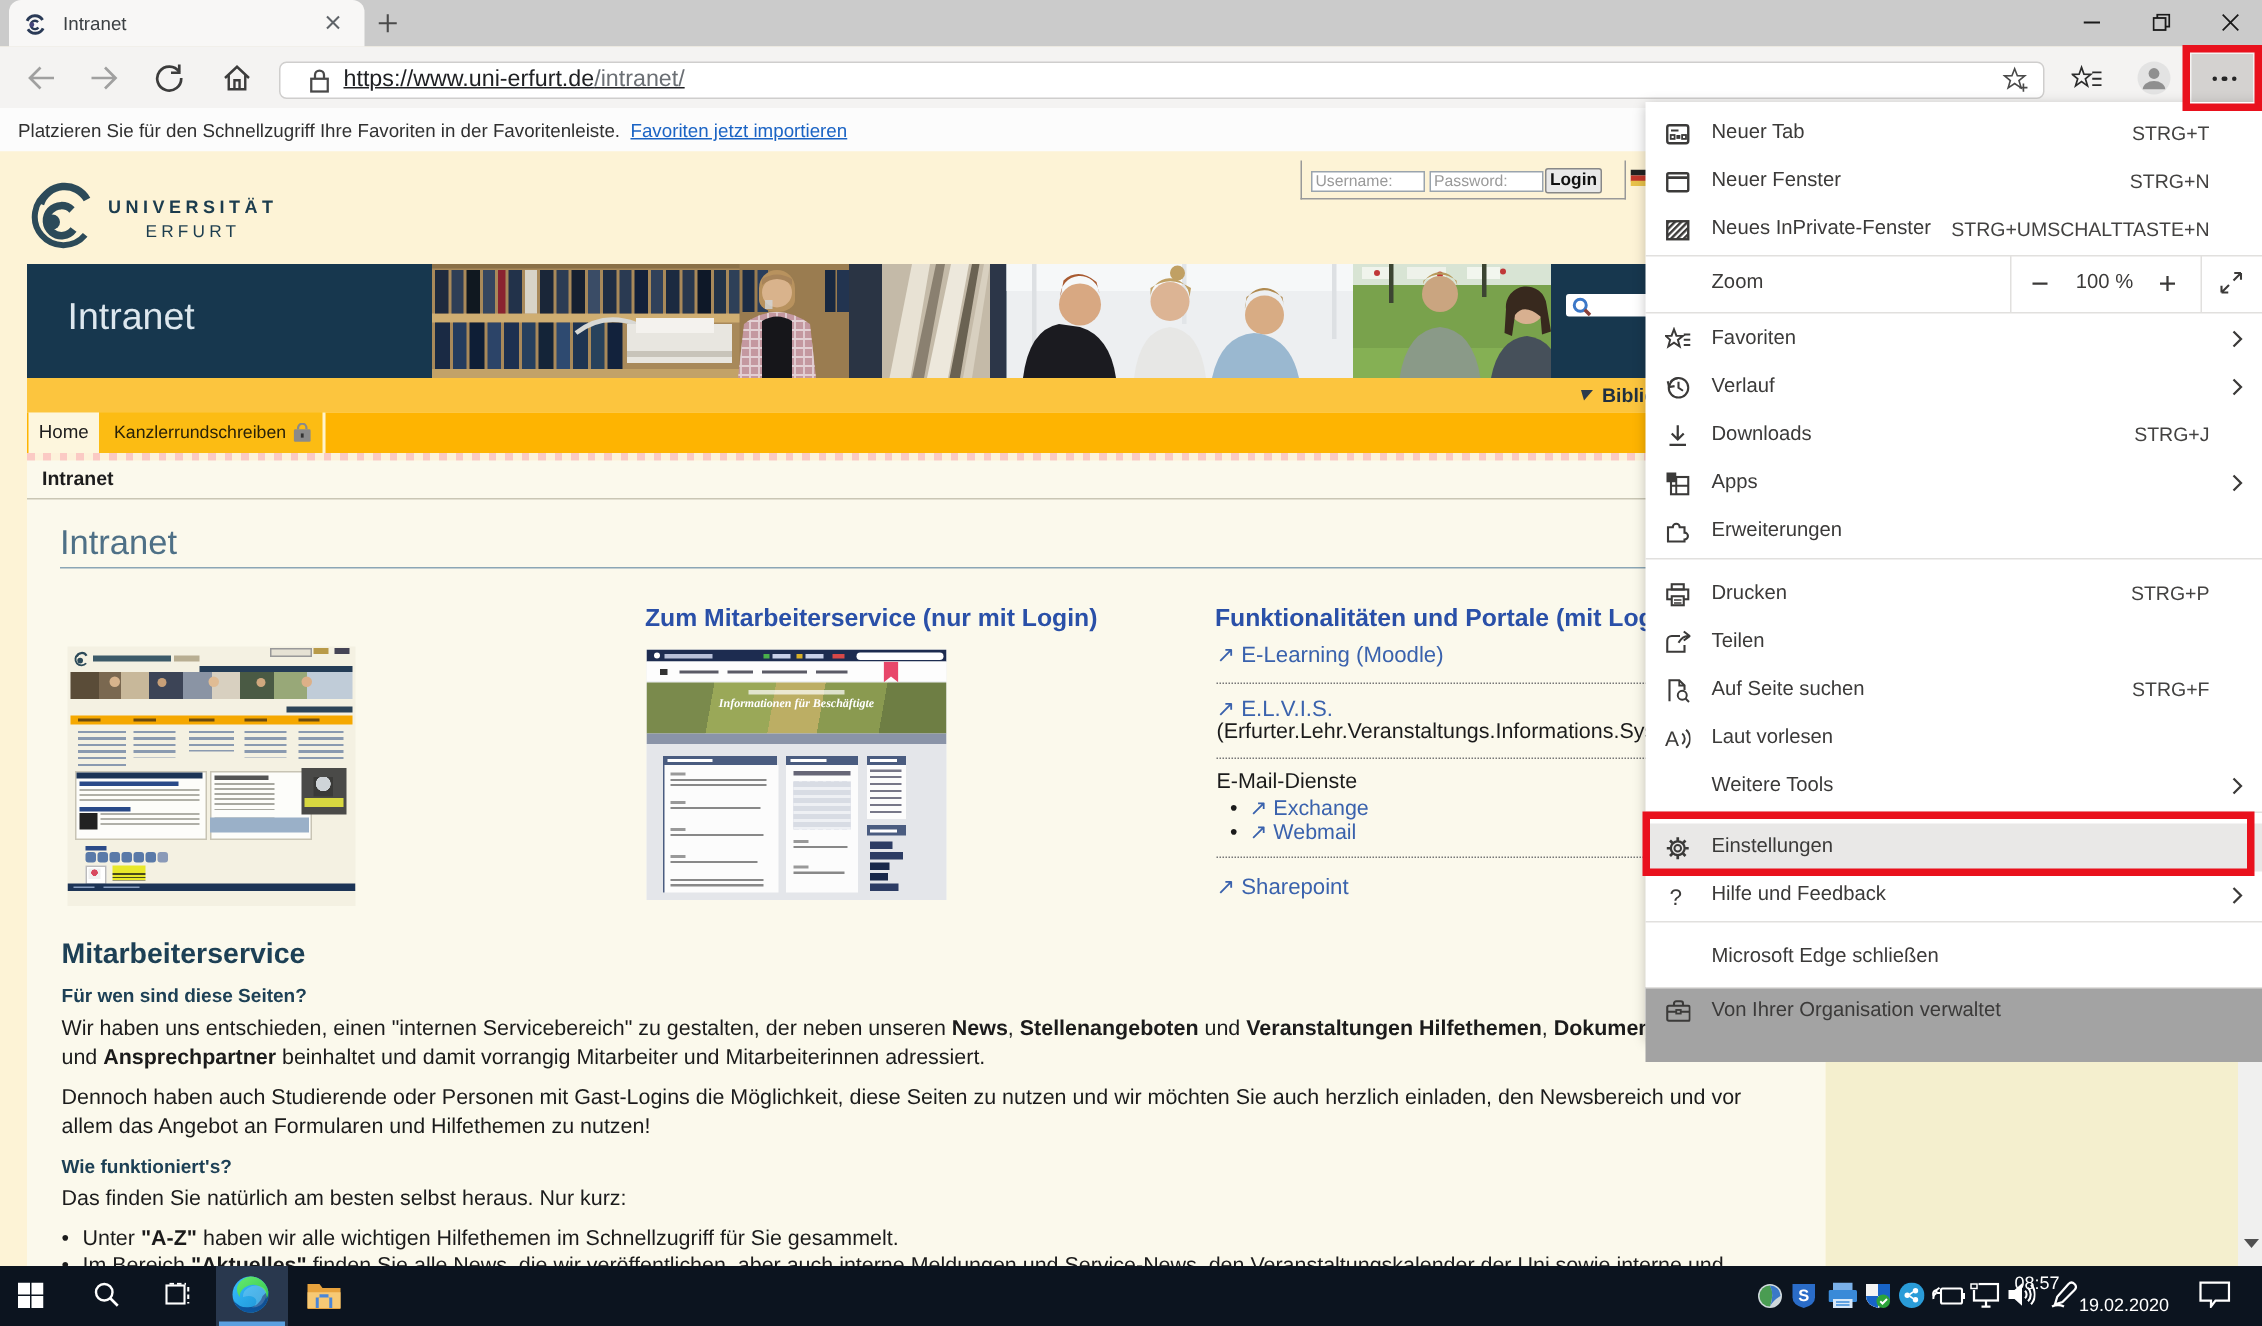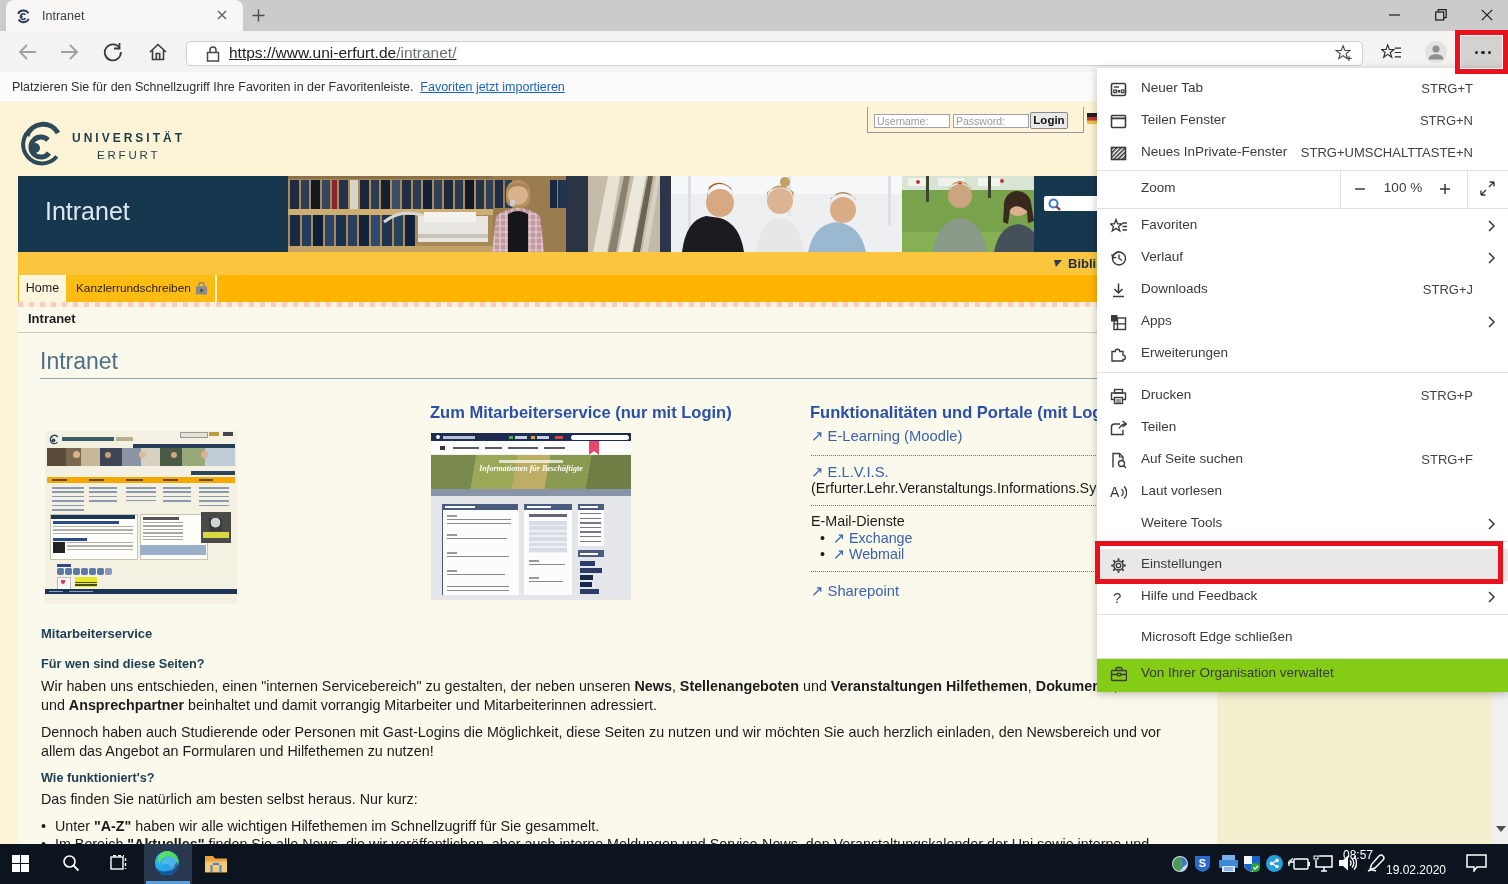--- a/index.html
+++ b/index.html
@@ -446,21 +446,21 @@
   <div class="abs dotted" style="left:811px;top:354px;width:381px;"></div>
   <div class="abs blink" style="left:811px;top:362px;font-size:14.8px;">↗ E.L.V.I.S.</div>
   <div class="abs bodytxt" style="left:811px;top:379px;">(Erfurter.Lehr.Veranstaltungs.Informations.System)</div>
   <div class="abs dotted" style="left:811px;top:404px;width:381px;"></div>
   <div class="abs bodytxt" style="left:811px;top:412px;">E-Mail-Dienste</div>
   <div class="abs bodytxt" style="left:820px;top:429px;">•&nbsp;&nbsp;<span class="blink">↗ Exchange</span></div>
   <div class="abs bodytxt" style="left:820px;top:445px;">•&nbsp;&nbsp;<span class="blink">↗ Webmail</span></div>
   <div class="abs dotted" style="left:811px;top:470px;width:381px;"></div>
   <div class="abs blink" style="left:811px;top:481px;font-size:14.8px;">↗ Sharepoint</div>
 
-  <div class="abs" style="left:41px;top:525px;font-size:13px;font-weight:bold;color:#1d4055;">Mitarbeiterservice</div>
+  <div class="abs" style="left:41px;top:525px;font-size:19px;font-weight:bold;color:#1d4055;">Mitarbeiterservice</div>
   <div class="abs boldhead" style="left:41px;top:556px;">Für wen sind diese Seiten?</div>
   <div class="abs bodytxt" style="left:41px;top:576px;line-height:18.5px;">Wir haben uns entschieden, einen "internen Servicebereich" zu gestalten, der neben unseren <b>News</b>, <b>Stellenangeboten</b> und <b>Veranstaltungen Hilfethemen</b>, <b>Dokumente</b>,<br>und <b>Ansprechpartner</b> beinhaltet und damit vorrangig Mitarbeiter und Mitarbeiterinnen adressiert.</div>
   <div class="abs bodytxt" style="left:41px;top:622px;line-height:18.5px;">Dennoch haben auch Studierende oder Personen mit Gast-Logins die Möglichkeit, diese Seiten zu nutzen und wir möchten Sie auch herzlich einladen, den Newsbereich und vor<br>allem das Angebot an Formularen und Hilfethemen zu nutzen!</div>
   <div class="abs boldhead" style="left:41px;top:670px;">Wie funktioniert's?</div>
   <div class="abs bodytxt" style="left:41px;top:690px;">Das finden Sie natürlich am besten selbst heraus. Nur kurz:</div>
   <div class="abs bodytxt" style="left:41px;top:717px;">•</div>
   <div class="abs bodytxt" style="left:55px;top:717px;">Unter <b>"A-Z"</b> haben wir alle wichtigen Hilfethemen im Schnellzugriff für Sie gesammelt.</div>
   <div class="abs bodytxt" style="left:41px;top:735px;">•</div>
   <div class="abs bodytxt" style="left:55px;top:735px;">Im Bereich <b>"Aktuelles"</b> finden Sie alle News, die wir veröffentlichen, aber auch interne Meldungen und Service-News, den Veranstaltungskalender der Uni sowie interne und</div>
   <div class="abs" id="scrollbar"></div>
@@ -479,21 +479,21 @@
         <rect x="11.4" y="9" width="2.6" height="2.6" fill="none" stroke="#3b3a39" stroke-width="1.2"></rect>
       </svg>
       <div class="lbl">Neuer Tab</div>
       <div class="sc">STRG+T</div>
     </div>
     <div class="mi" style="left:1097px;top:104.5px;height:32px;">
       <svg class="ic" viewBox="0 0 17 17">
         <rect x="1.5" y="2.5" width="14" height="12" rx="1" fill="none" stroke="#3b3a39" stroke-width="1.6"></rect>
         <path d="M2 5.4 h13" stroke="#3b3a39" stroke-width="1.8"></path>
       </svg>
-      <div class="lbl">Teilen Fenster</div>
+      <div class="lbl">Neuer Fenster</div>
       <div class="sc">STRG+N</div>
     </div>
     <div class="mi" style="left:1097px;top:136.5px;height:32px;">
       <svg class="ic" viewBox="0 0 17 17">
         <defs>
           <pattern id="hat" width="3" height="3" patternTransform="rotate(45)" patternUnits="userSpaceOnUse">
             <rect width="3" height="3" fill="#fff"></rect>
             <rect width="1.6" height="3" fill="#3b3a39"></rect>
           </pattern>
         </defs>
@@ -605,21 +605,21 @@
         <text x="3" y="14" font-size="15" fill="#3b3a39" font-family="Liberation Sans">?</text>
       </svg>
       <div class="lbl">Hilfe und Feedback</div>
       <svg class="chev" viewBox="0 0 14 14">
         <path d="M5 2 L10 7 L5 12" fill="none" stroke="#3b3a39" stroke-width="1.5"></path>
       </svg>
     </div>
     <div class="mi" style="left:1097px;top:621.5px;height:32px;">
       <div class="lbl">Microsoft Edge schließen</div>
     </div>
-    <div class="mi" style="left:1097px;top:658px;height:34px;background:#84cc16;">
+    <div class="mi" style="left:1097px;top:658px;height:50px;background:#a3a3a3;">
       <svg class="ic" viewBox="0 0 17 17">
         <rect x="1.5" y="4.5" width="15" height="10" rx="1" fill="none" stroke="#3b3a39" stroke-width="1.4"></rect>
         <path d="M6 4.5 V3 a1.5 1.5 0 0 1 1.5 -1.5 h3 A1.5 1.5 0 0 1 12 3 v1.5 M1.5 8.5 h6 m3 0 h6" fill="none" stroke="#3b3a39" stroke-width="1.4"></path>
         <rect x="7.5" y="7.3" width="3" height="2.4" fill="none" stroke="#3b3a39" stroke-width="1.2"></rect>
       </svg>
       <div class="lbl">Von Ihrer Organisation verwaltet</div>
     </div>
     <div class="msep" style="left:1097px;top:170px;"></div>
     <div class="msep" style="left:1097px;top:207.5px;"></div>
     <div class="msep" style="left:1097px;top:371.5px;"></div>

